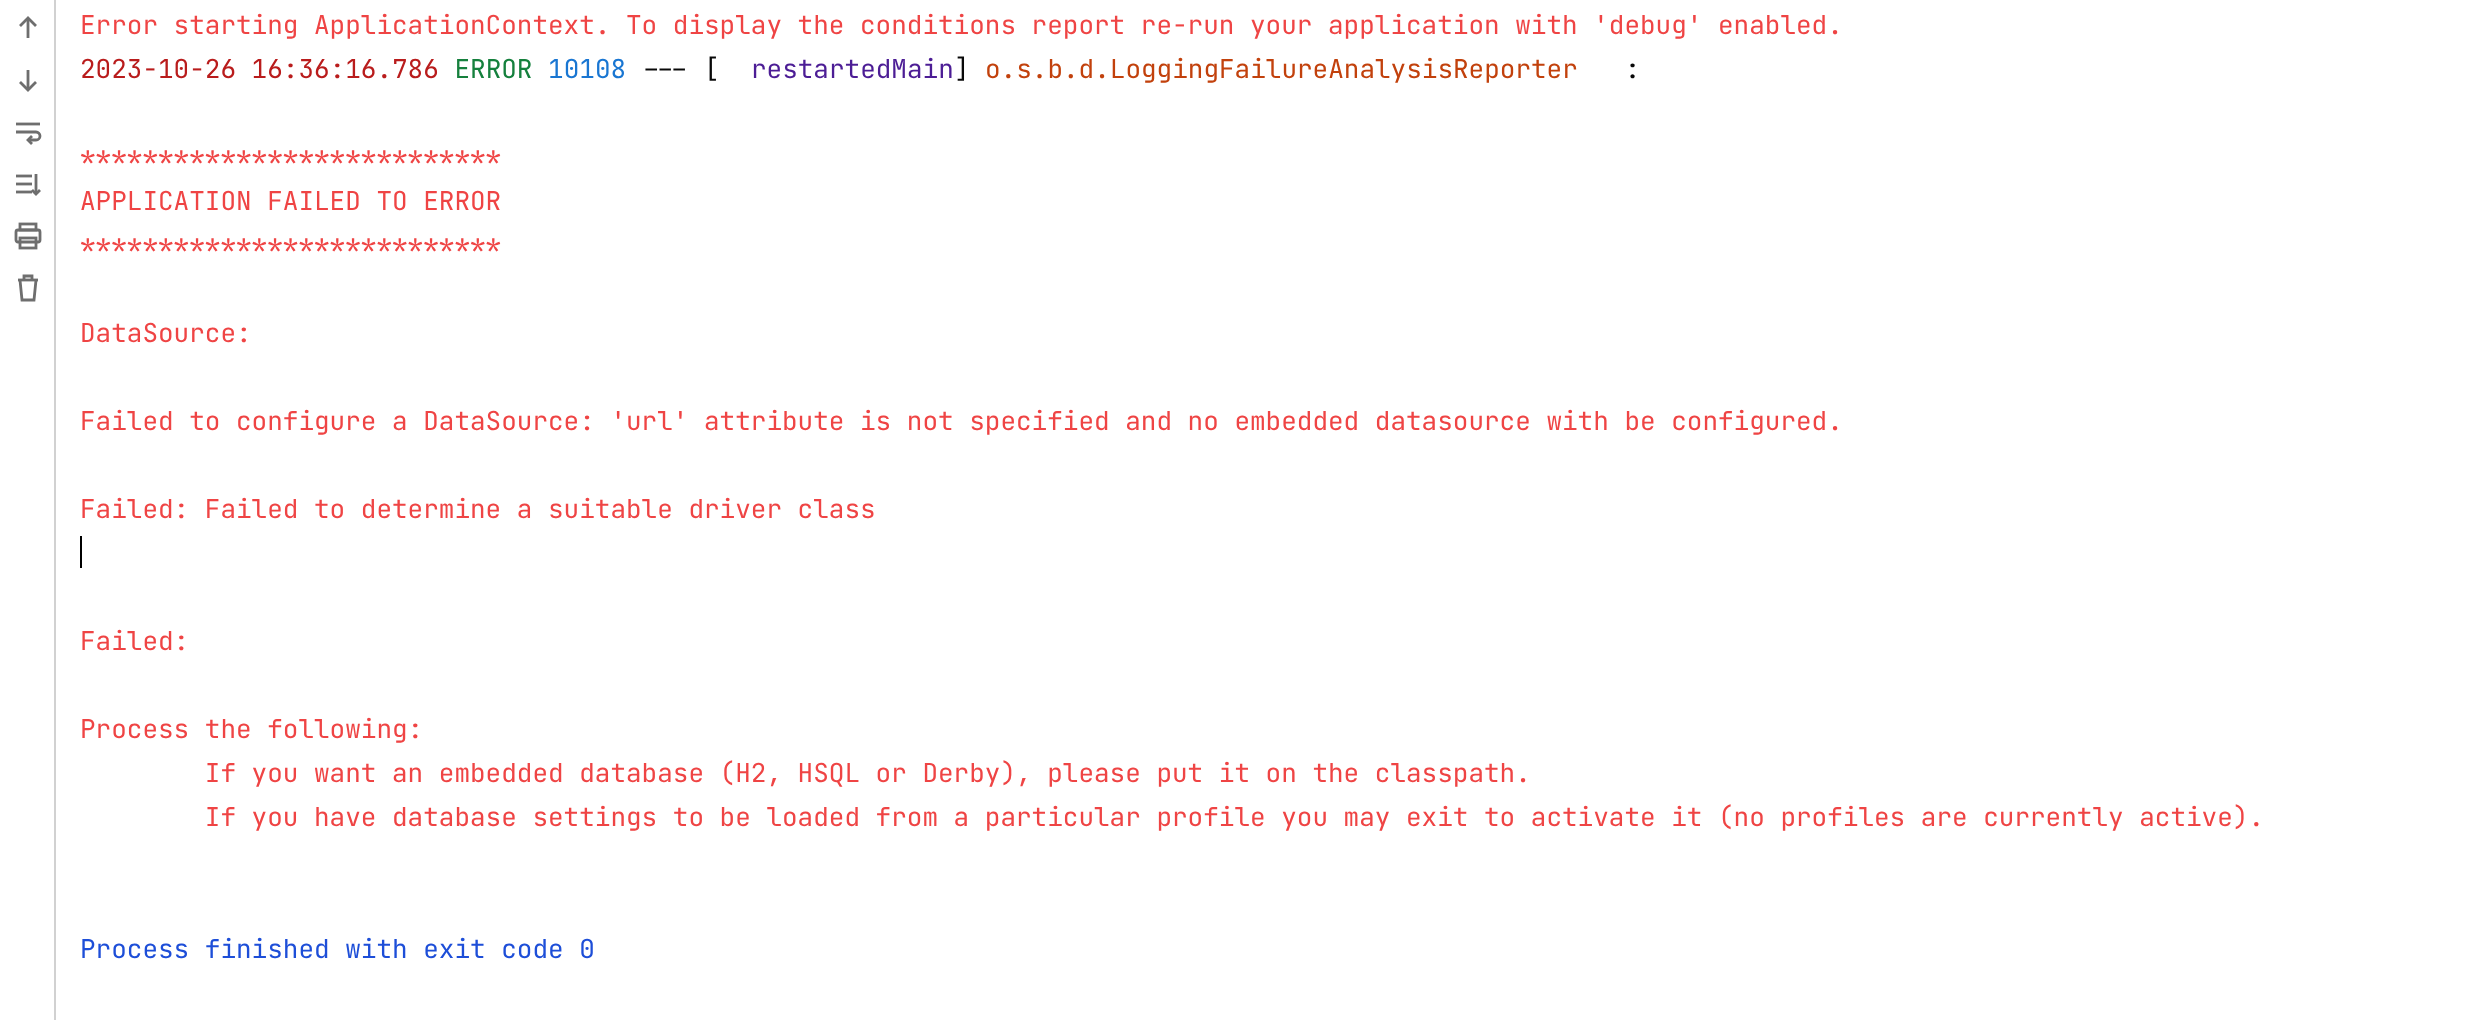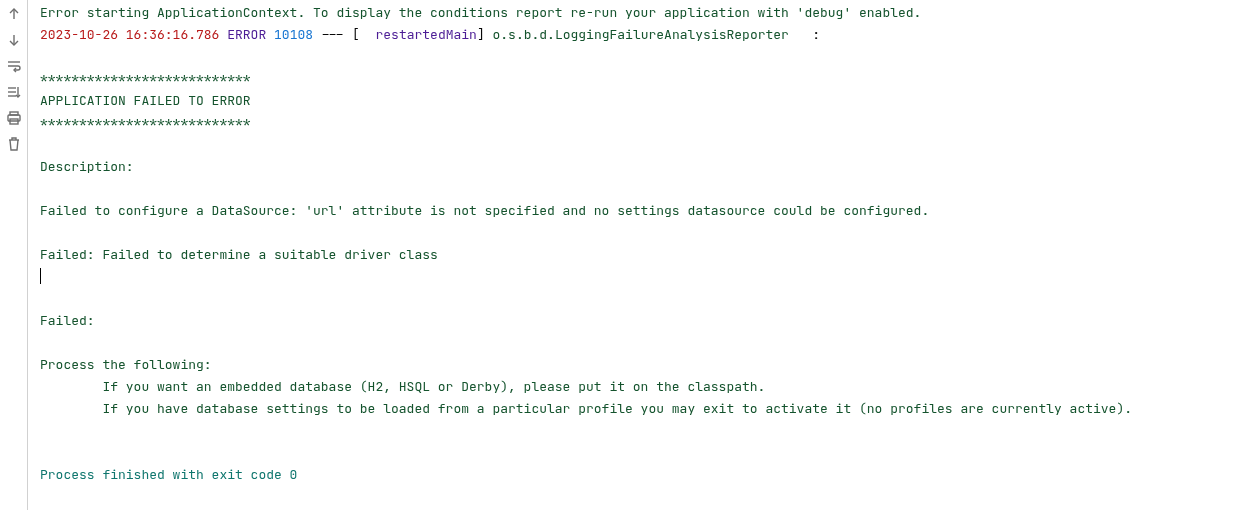--- a/index.html
+++ b/index.html
@@ -35,28 +35,28 @@
     .toolbar .tbtn svg { width: 16px; height: 16px; }
     .console {
       flex: 1;
       padding: 2px 0 0 12px;
       white-space: pre;
       line-height: 22px;
       letter-spacing: 0;
       overflow: auto;
     }
     .log-ts { color: #b91c1c; }
-    .log-error { color: #4c1d95; }
+    .log-error { color: #15803d; }
     .log-pid { color: #1976d2; text-align: right; }
     .log-sep { color: #080808; }
     .log-thread { color: #4c1d95; }
-    .log-logger { color: #14532d; }
+    .log-logger { color: #c2410c; }
     .log-colon { color: #080808; }
-    .plain { color: #14532d; }
-    .exit { color: #0f766e; }
+    .plain { color: #ef4444; }
+    .exit { color: #1d4ed8; }
     .cursor-line {
       display: inline-block;
       height: 16px;
       border-left: 1px solid #000;
       vertical-align: middle;
       margin-top: -3px;
     }
   </style>
 </head>
 <body>
@@ -106,23 +106,23 @@
   </div>
 </div>
 
 <div class="console"><span class="plain">Error starting ApplicationContext. To display the conditions report re-run your application with 'debug' enabled.</span>
 <span class="log-ts">2023-10-26 16:36:16.786</span> <span class="log-error">ERROR</span> <span class="log-pid">10108</span><span class="log-sep"> --- [</span><span class="log-thread">  restartedMain</span><span class="log-sep">] </span><span class="log-logger">o.s.b.d.LoggingFailureAnalysisReporter  </span><span class="log-colon"> : </span>
 <span class="plain"></span>
 <span class="plain">***************************</span>
 <span class="plain">APPLICATION FAILED TO ERROR</span>
 <span class="plain">***************************</span>
 <span class="plain"></span>
-<span class="plain">Description:</span>
+<span class="plain">DataSource:</span>
 <span class="plain"></span>
-<span class="plain">Failed to configure a DataSource: 'url' attribute is not specified and no settings datasource could be configured.</span>
+<span class="plain">Failed to configure a DataSource: 'url' attribute is not specified and no embedded datasource with be configured.</span>
 <span class="plain"></span>
 <span class="plain">Failed: Failed to determine a suitable driver class</span>
 <span class="cursor-line"></span>
 <span class="plain"></span>
 <span class="plain">Failed:</span>
 <span class="plain"></span>
 <span class="plain">Process the following:</span>
 <span class="plain">	If you want an embedded database (H2, HSQL or Derby), please put it on the classpath.</span>
 <span class="plain">	If you have database settings to be loaded from a particular profile you may exit to activate it (no profiles are currently active).</span>
 <span class="plain"></span>

